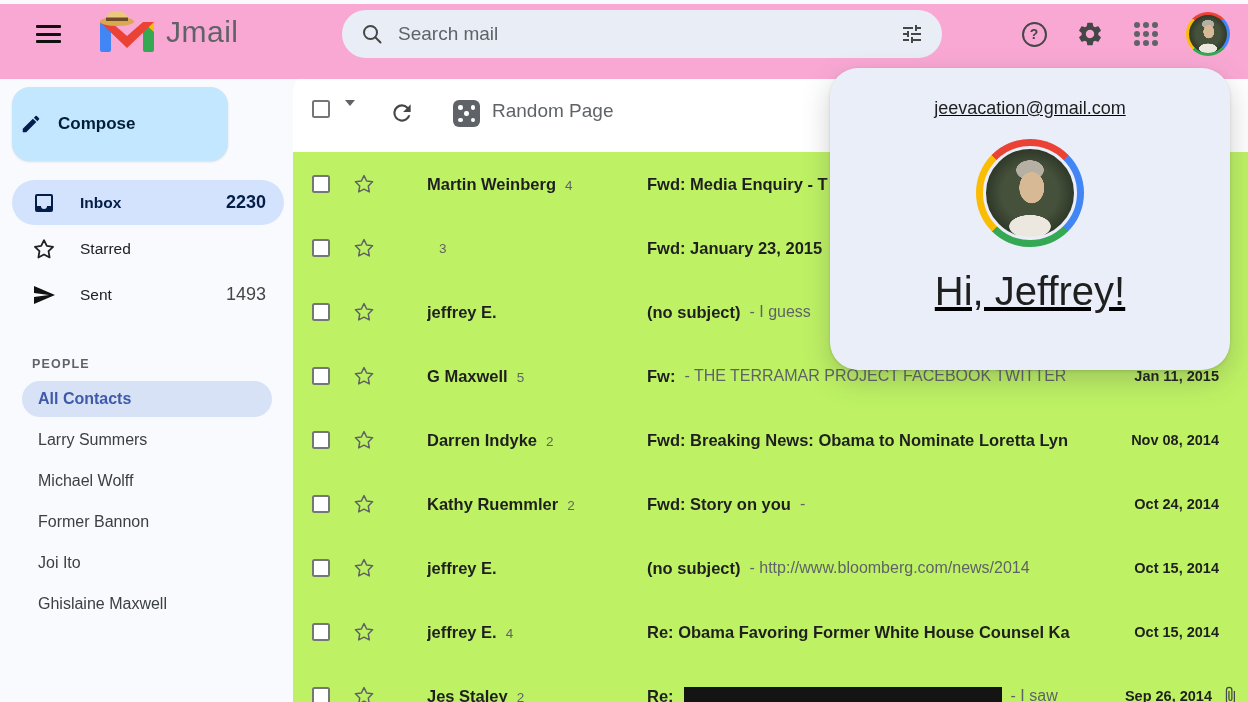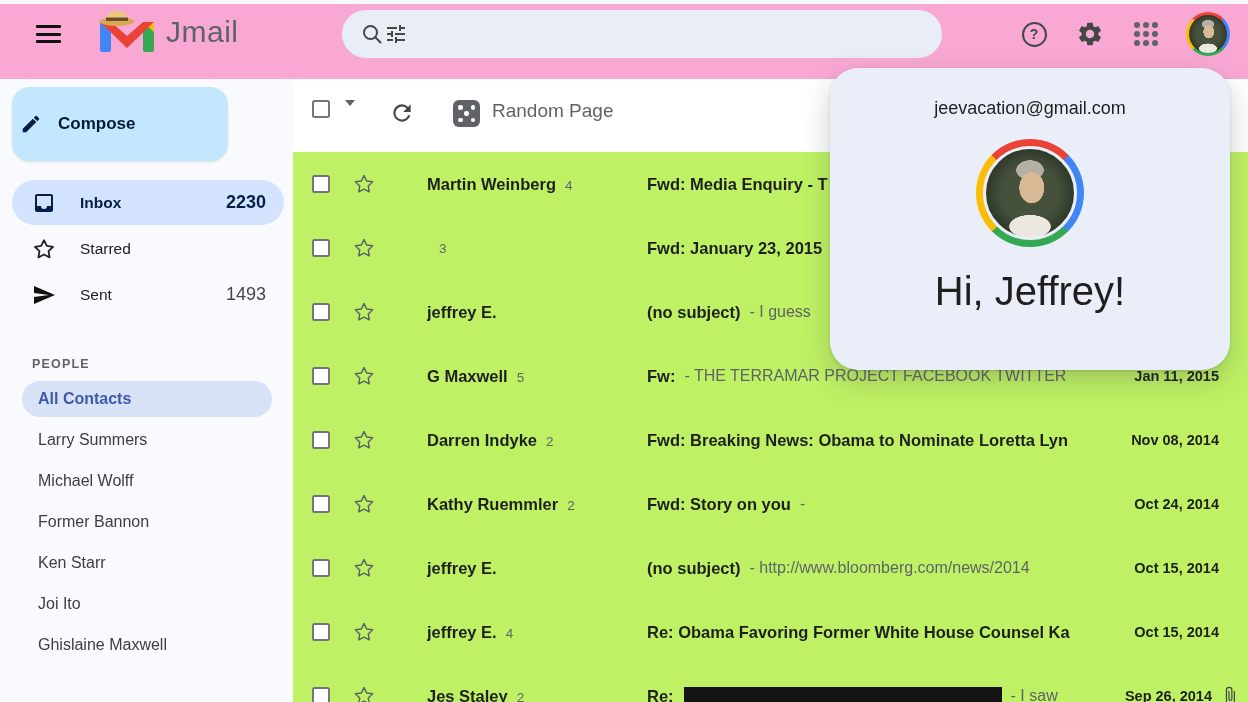--- a/index.html
+++ b/index.html
@@ -91,21 +91,21 @@
   .row .snip { color:#5f6368; margin-left:9px; font-size:16px; overflow:hidden; text-overflow:clip; }
   .row .date { width:122px; flex:0 0 auto; text-align:right; font-size:14.5px; font-weight:bold;
     color:#1f1f1f; padding-right:8px; white-space:nowrap; }
   .row .clip { display:none; width:20px; height:20px; margin-right:8px; flex:0 0 auto; }
   .row.hasclip .clip { display:block; }
   .row:not(.hasclip) .date { padding-right:29px; }
 
   
   .popup { position:absolute; left:830px; top:68px; width:400px; height:302px; background:#e9eef8;
     border-radius:28px; z-index:10; box-shadow:0 1px 3px rgba(0,0,0,.12), 0 10px 28px rgba(60,64,67,.25);
-    display:flex; flex-direction:column; align-items:center; }
+    display:flex; flex-direction:column; align-items:center;text-decoration:underline; }
   .popup .pmail { margin-top:30px; font-size:18px; color:#1f1f1f; }
   .popup .pring { margin-top:20px; width:108px; height:108px; border-radius:50%; padding:7px;
     background:conic-gradient(from -45deg,#ea4335 0 90deg,#4285f4 90deg 180deg,#34a853 180deg 270deg,#fbbc04 270deg 360deg); }
   .popup .pring .photo { border:3px solid #e9eef8; }
   .popup .pgreet { margin-top:22px; font-size:40px; color:#1f1f1f; }
 
   svg { display:block; }
 </style>
 </head>
 <body>
@@ -128,20 +128,21 @@
       <path d="M8,13 L30,13 L30,9.5 L8,9.5 Z" fill="#6e4b28"></path>
     </svg>
     <span class="logo-text">Jmail</span>
   </div>
 
   <div class="searchbar">
     <svg class="q-icon" viewBox="0 0 24 24">
       <circle cx="10.5" cy="10.5" r="6.5" fill="none" stroke="#444746" stroke-width="2"></circle>
       <line x1="15.3" y1="15.3" x2="20.5" y2="20.5" stroke="#444746" stroke-width="2" stroke-linecap="round"></line>
     </svg>
+    <input class="search-input" type="text" placeholder="Search mail" style="">
     <svg width="24" height="24" viewBox="0 0 24 24" fill="#444746">
       <path d="M3 17v2h6v-2H3zM3 5v2h10V5H3zm10 16v-2h8v-2h-8v-2h-2v6h2zM7 9v2H3v2h4v2h2V9H7zm14 4v-2H11v2h10zm-6-4h2V7h4V5h-4V3h-2v6z"></path>
     </svg>
   </div>
 
   <div class="hdr-icons">
     <div class="round-btn">
       <div class="help-circle">
           <span>?</span>
         </div>
@@ -211,23 +212,20 @@
       <span>All Contacts</span>
     </div>
       <div class="contact">
       <span>Larry Summers</span>
     </div>
       <div class="contact">
       <span>Michael Wolff</span>
     </div>
       <div class="contact">
       <span>Former Bannon</span>
-    </div>
-      <div class="contact">
-      <span>Ken Starr</span>
     </div>
       <div class="contact">
       <span>Joi Ito</span>
     </div>
       <div class="contact">
       <span>Ghislaine Maxwell</span>
     </div>
     </div>
 
 </div>

